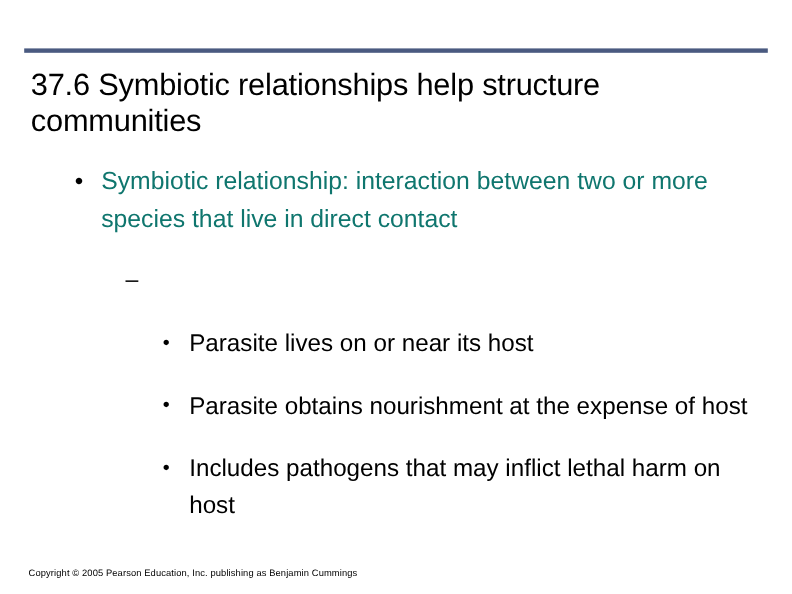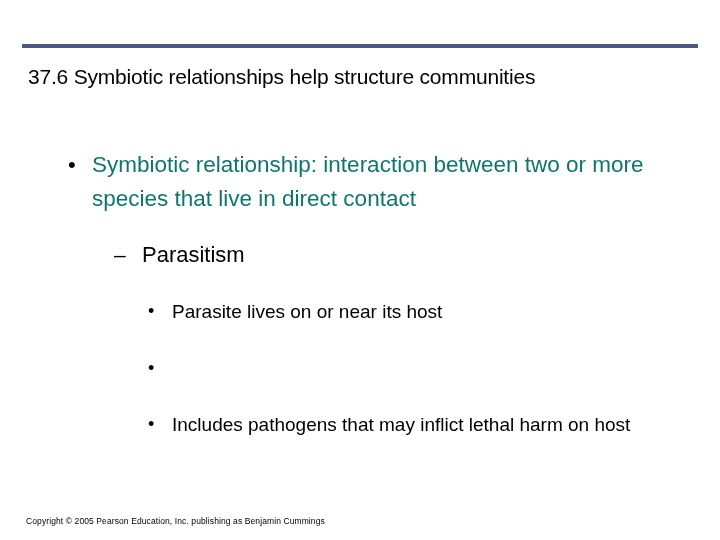--- a/index.html
+++ b/index.html
@@ -27,21 +27,21 @@
     width: 676px;
     height: 4px;
     background: #4a5a80;
   }
   
   .slide-title {
     position: absolute;
     left: 28px;
     top: 60px;
     width: 662px;
-    font-size: 21px;
+    font-size: 28px;
     line-height: 33px;
     color: #000000;
     font-weight: normal;
     letter-spacing: -0.2px;
   }
   
   .body-block {
     position: absolute;
     left: 28px;
     top: 148px;
@@ -98,21 +98,21 @@
   .lvl3 .marker {
     width: 26px;
     flex: 0 0 26px;
     font-size: 18px;
     line-height: 32px;
     color: #000;
     padding-left: 2px;
     box-sizing: border-box;
   }
   .lvl3 .txt {
-    font-size: 19px;
+    font-size: 22px;
     line-height: 33px;
     color: #000;
     max-width: 520px;
   }
   
   .copyright {
     position: absolute;
     left: 26px;
     bottom: 14px;
     font-family: Liberation Sans, sans-serif;
@@ -132,30 +132,30 @@
 
   <div class="body-block">
 
     <div class="bullet-row lvl1">
       <span class="marker">•</span>
       <span class="txt">Symbiotic relationship: interaction between two or more species that live in direct contact</span>
     </div>
 
     <div class="bullet-row lvl2">
       <span class="marker">–</span>
-      <span class="txt">Parasitism</span>
     </div>
 
     <div class="bullet-row lvl3">
       <span class="marker">•</span>
       <span class="txt">Parasite lives on or near its host</span>
     </div>
 
     <div class="bullet-row lvl3">
       <span class="marker">•</span>
+      <span class="txt">Parasite obtains nourishment at the expense of host</span>
     </div>
 
     <div class="bullet-row lvl3">
       <span class="marker">•</span>
       <span class="txt">Includes pathogens that may inflict lethal harm on host</span>
     </div>
 
   </div>
 
   <div class="copyright">Copyright © 2005 Pearson Education, Inc. publishing as Benjamin Cummings</div>

